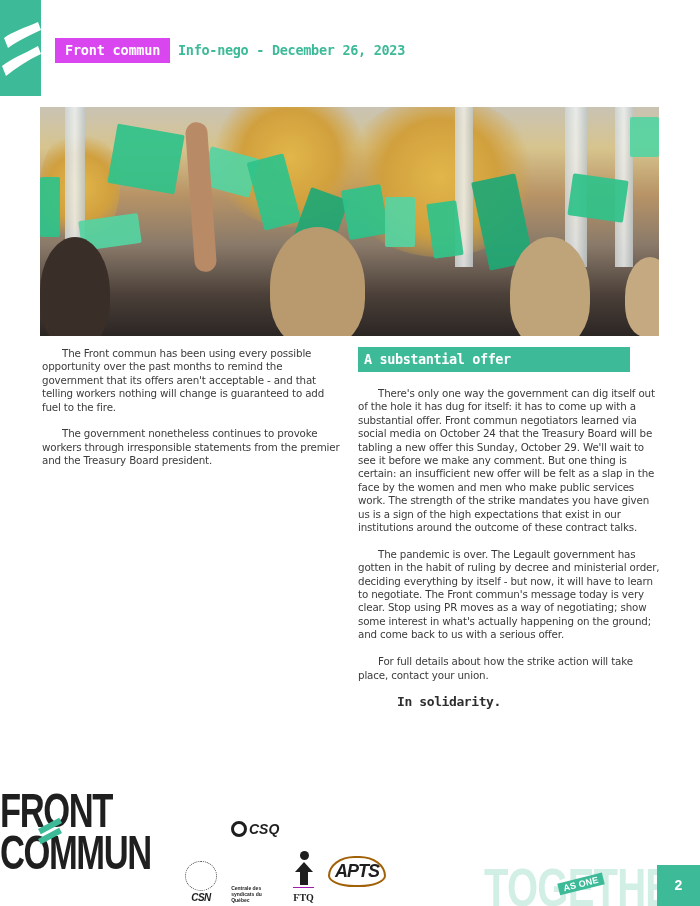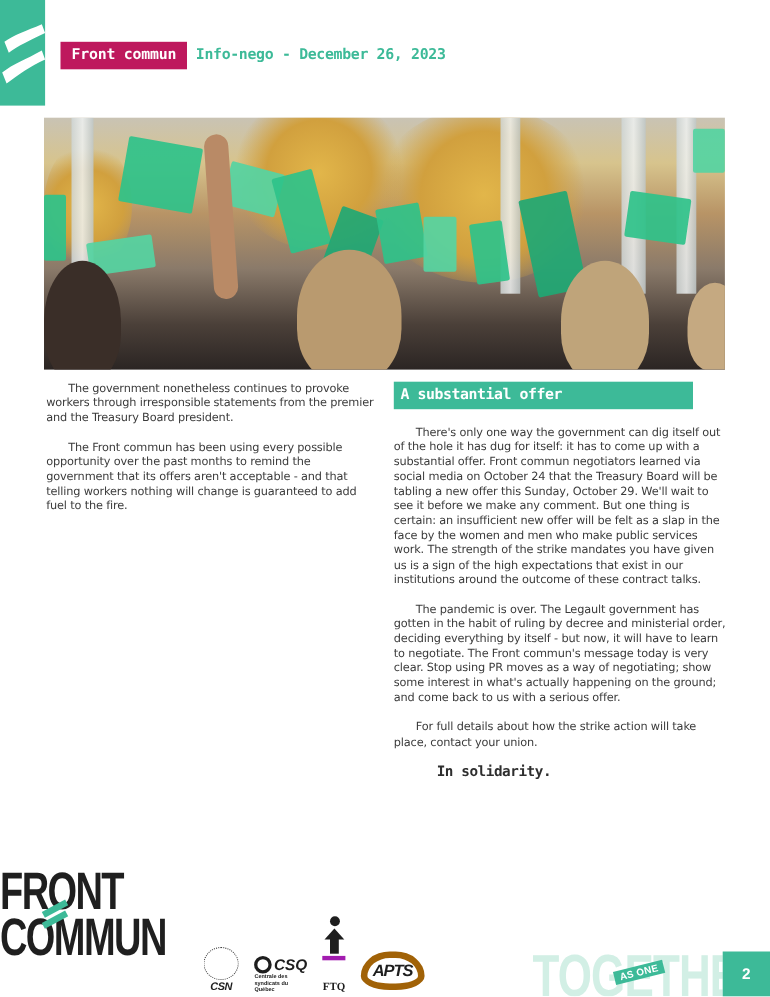--- a/index.html
+++ b/index.html
@@ -2,21 +2,21 @@
 <html><head>
 <meta charset="utf-8">
 <style>
   * { box-sizing: border-box; margin: 0; padding: 0; }
   html, body { width: 700px; height: 906px; background: #ffffff; overflow: hidden; }
   body { position: relative; font-family: "DejaVu Sans", sans-serif; color: #3a3a3a; }
 
   .brand-block { position: absolute; left: 0; top: 0; width: 41px; height: 96px; background: #3dba98; }
   .brand-block svg { position: absolute; left: 0; top: 18px; }
 
-  .header-tag { position: absolute; left: 55px; top: 38px; height: 25px; padding: 0 10px; background: #be185d;
+  .header-tag { position: absolute; left: 55px; top: 38px; height: 25px; padding: 0 10px; background: #d946ef;
     color: #fff; font-family: "DejaVu Sans Mono", monospace; font-weight: bold; font-size: 13.5px; line-height: 25px; letter-spacing: -0.2px; }
   .header-title { position: absolute; left: 178px; top: 38px; height: 25px; line-height: 25px; color: #3dba98;
     font-family: "DejaVu Sans Mono", monospace; font-weight: bold; font-size: 13.5px; letter-spacing: -0.3px; }
 
   .hero { position: absolute; left: 40px; top: 107px; width: 619px; height: 229px; overflow: hidden;
     background: linear-gradient(180deg, #c9c3b4 0%, #d7c48d 18%, #b89466 38%, #8a7a6a 60%, #4b4039 82%, #2b2523 100%); }
   .hero .pillar { position: absolute; top: 0; height: 160px; background: linear-gradient(90deg,#cfd6d6,#eef1f1,#bfc7c7); opacity: .85; }
   .hero .tree { position: absolute; border-radius: 50%; background: radial-gradient(circle, #e2b64a 0%, #d1a03e 45%, rgba(200,150,60,0) 72%); }
   .hero .flag { position: absolute; background: #2fc28a; opacity: .92; border-radius: 2px; }
   .hero .flag.l { background: #55d4a2; }
@@ -36,30 +36,30 @@
   .logo-fc { position: absolute; left: 0; top: 790px; width: 165px; height: 88px; }
   .logo-fc .line { font-family: "Liberation Sans", sans-serif; font-weight: 900; color: #1f1f1f; font-size: 48px; line-height: 42px;
     transform: scaleX(0.72); transform-origin: left; letter-spacing: -2px; display: block; white-space: nowrap; }
   .logo-fc .eq { position: absolute; left: 38px; top: 33px; width: 24px; height: 6px; background: #3dba98; transform: rotate(-28deg); }
   .logo-fc .eq2 { top: 43px; }
 
   .partners { position: absolute; top: 855px; left: 185px; display: flex; align-items: flex-end; gap: 14px; height: 48px; }
   .partner { color: #1e1e1e; font-family: "Liberation Sans", sans-serif; font-weight: bold; text-align: center; }
   .csn-mark { width: 32px; height: 30px; border: 1px dotted #444; border-radius: 50%; margin: 0 auto 1px; }
   .csn-lbl { font-size: 10px; letter-spacing: -0.5px; font-style: italic; }
-  .csq { display: flex; flex-direction: column; align-items: flex-end; }
+  .csq { display: flex; flex-direction: column; align-items: center; gap: 48px; }
   .csq-top { display: flex; align-items: center; gap: 2px; font-style: italic; font-size: 14px; }
   .csq-circle { width: 16px; height: 16px; border-radius: 50%; border: 3px solid #1e1e1e; }
   .csq-sub { font-size: 5px; line-height: 6px; width: 48px; text-align: left; }
   .ftq-person { width: 18px; height: 36px; position: relative; margin: 0 auto; }
   .ftq-person .h { position: absolute; left: 5px; top: 0; width: 9px; height: 9px; border-radius: 50%; background: #1e1e1e; }
   .ftq-person .b { position: absolute; left: 0; top: 11px; width: 0; height: 0; border-left: 9px solid transparent; border-right: 9px solid transparent; border-bottom: 10px solid #1e1e1e; }
   .ftq-person .s { position: absolute; left: 5px; top: 20px; width: 8px; height: 14px; background: #1e1e1e; }
-  .ftq-lbl { font-family: "Liberation Serif", serif; font-size: 10px; border-top: 4px solid #a21caf; padding-top: 19px; }
-  .apts { font-size: 15px; font-style: italic; border: 6px solid #a16207; border-radius: 50% 50% 50% 50% / 70% 70% 40% 40%; padding: 3px 5px; margin-bottom: 3px; letter-spacing: -1px; }
+  .ftq-lbl { font-family: "Liberation Serif", serif; font-size: 10px; border-top: 1px solid #a21caf; padding-top: 4px; }
+  .apts { font-size: 18px; font-style: italic; border: 2px solid #a16207; border-radius: 50% 50% 50% 50% / 70% 70% 40% 40%; padding: 3px 5px; margin-bottom: 16px; letter-spacing: -1px; }
 
   .together { position: absolute; left: 484px; top: 864px; width: 173px; height: 42px; overflow: hidden; }
   .together .word { font-family: "Liberation Sans", sans-serif; font-weight: 900; font-size: 54px; line-height: 46px; color: #d2efe5;
     transform: scaleX(0.74); transform-origin: left; letter-spacing: -1px; white-space: nowrap; display: block; }
   .together .badge { position: absolute; left: 74px; top: 14px; background: #3dba98; color: #fff; font-family: "Liberation Sans", sans-serif;
     font-weight: 900; font-size: 9px; padding: 1px 5px; transform: rotate(-14deg); letter-spacing: 0.2px; }
 
   .page-number { position: absolute; left: 657px; top: 865px; width: 43px; height: 41px; background: #3dba98; color: #fff;
     font-family: "Liberation Sans", sans-serif; font-weight: bold; font-size: 14px; line-height: 41px; text-align: center; }
 </style>
@@ -97,22 +97,22 @@
   <div class="flag" style="left:0;top:70px;width:20px;height:60px;"></div>
   <div class="flag l" style="left:40px;top:110px;width:60px;height:30px;transform:rotate(-8deg);"></div>
   <div class="arm" style="left:150px;top:15px;width:22px;height:150px;transform:rotate(-4deg);"></div>
   <div class="head" style="left:230px;top:120px;width:95px;height:120px;background:#b99a6f;"></div>
   <div class="head" style="left:470px;top:130px;width:80px;height:110px;background:#bfa47a;"></div>
   <div class="head" style="left:0;top:130px;width:70px;height:110px;background:#3a2e28;"></div>
   <div class="head" style="left:585px;top:150px;width:50px;height:80px;background:#c5a981;"></div>
 </div>
 
 <div class="col-left">
+  <p class="body">The Front commun has been using every possible opportunity over the past months to remind the government that its offers aren't acceptable - and that telling workers nothing will change is guaranteed to add fuel to the fire.</p>
   <p class="body">The government nonetheless continues to provoke workers through irresponsible statements from the premier and the Treasury Board president.</p>
-  <p class="body">The Front commun has been using every possible opportunity over the past months to remind the government that its offers aren't acceptable - and that telling workers nothing will change is guaranteed to add fuel to the fire.</p>
 </div>
 
 <div class="col-right">
   <div class="section-header">A substantial offer</div>
   <p class="body">There's only one way the government can dig itself out of the hole it has dug for itself: it has to come up with a substantial offer. Front commun negotiators learned via social media on October 24 that the Treasury Board will be tabling a new offer this Sunday, October 29. We'll wait to see it before we make any comment. But one thing is certain: an insufficient new offer will be felt as a slap in the face by the women and men who make public services work. The strength of the strike mandates you have given us is a sign of the high expectations that exist in our institutions around the outcome of these contract talks.</p>
   <p class="body">The pandemic is over. The Legault government has gotten in the habit of ruling by decree and ministerial order, deciding everything by itself - but now, it will have to learn to negotiate. The Front commun's message today is very clear. Stop using PR moves as a way of negotiating; show some interest in what's actually happening on the ground; and come back to us with a serious offer.</p>
   <p class="body">For full details about how the strike action will take place, contact your union.</p>
   <div class="closing">In solidarity.</div>
 </div>
 

